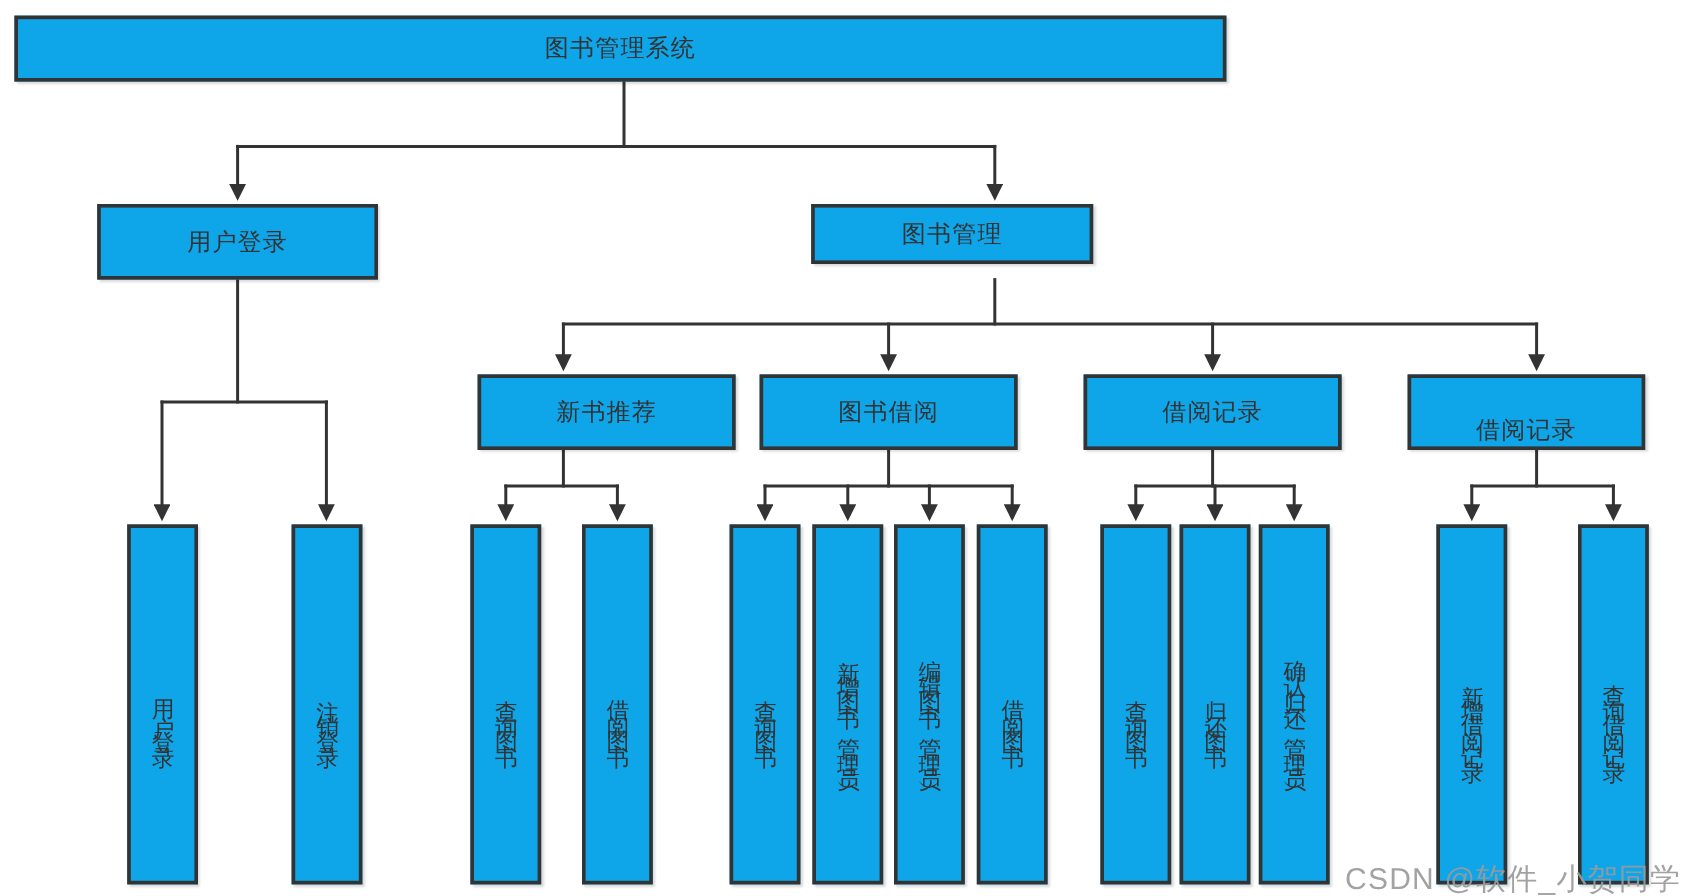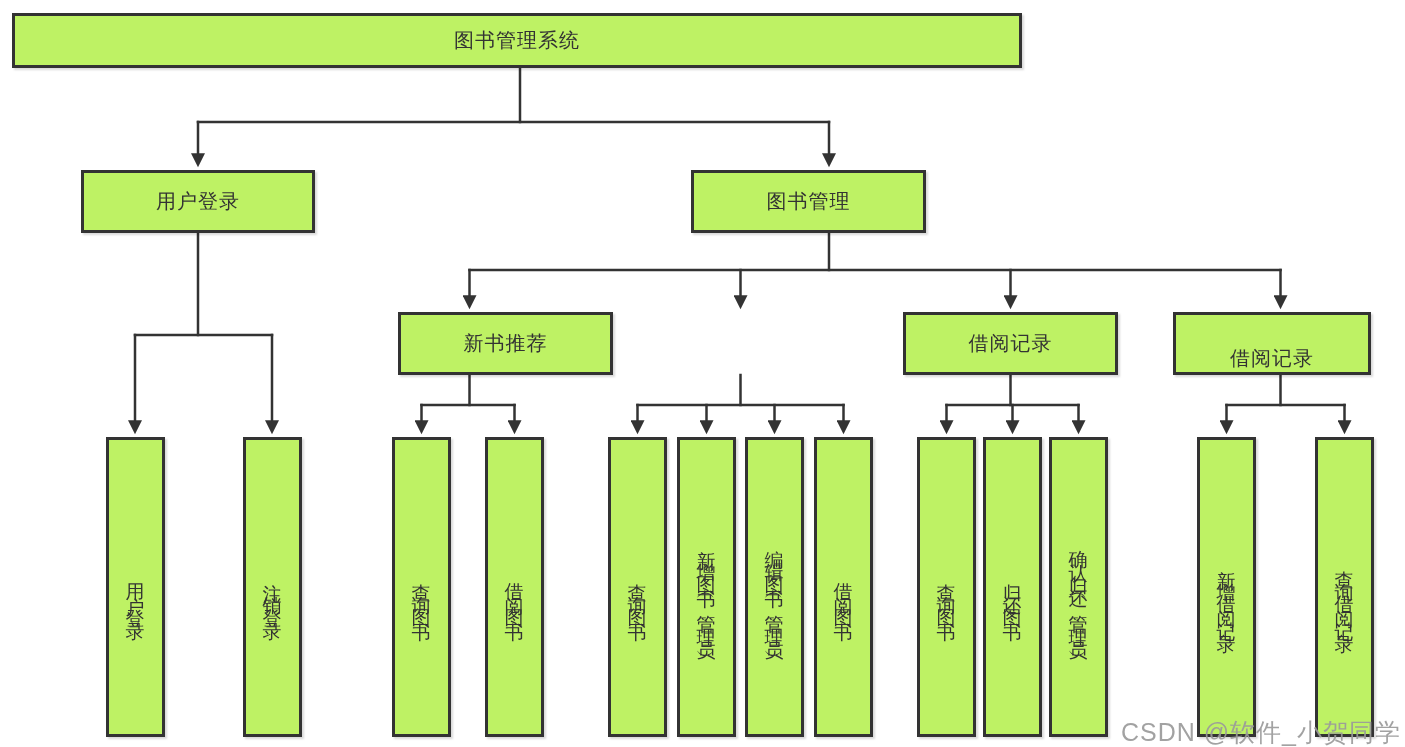--- a/index.html
+++ b/index.html
@@ -2,34 +2,34 @@
 <html><head>
 <meta charset="utf-8">
 <style>
   html,body{margin:0;padding:0;background:#ffffff;}
   .stage{
     position:relative;width:1405px;height:747px;background:#ffffff;overflow:hidden;
     font-family:"Liberation Sans",sans-serif;color:#333333;
   }
   .wires{position:absolute;left:0;top:0;width:1405px;height:747px;z-index:1;}
   .node{
-    position:absolute;z-index:2;box-sizing:border-box;background:#bef264;
+    position:absolute;z-index:2;box-sizing:border-box;background:#0ea5e9;
     border:3px solid #333333;box-shadow:2px 2px 2px rgba(0,0,0,0.15);
     display:flex;align-items:center;justify-content:center;text-align:center;
   }
   .node .hl{font-size:20px;letter-spacing:1px;color:#333333;white-space:nowrap;}
   .node .vt{
     writing-mode:vertical-rl;text-orientation:mixed;
     font-size:19px;line-height:1;letter-spacing:13px;padding-top:13px;
     color:#333333;white-space:nowrap;
   }
   
   .n-root{left:12px;top:13px;width:1010px;height:55px;}
   .n-ul{left:81px;top:170px;width:234px;height:63px;}
-  .n-bm{left:691px;top:170px;width:235px;height:63px;}
+  .n-bm{left:676px;top:170px;width:235px;height:50px;}
   .n-g0{left:362px;top:312px;width:215px;height:63px;margin-left:36px;}
   .n-g1{left:633px;top:312px;width:215px;height:63px;}
   .n-g2{left:903px;top:312px;width:215px;height:63px;}
   .n-g3{left:1173px;top:312px;width:198px;height:63px;align-items:flex-end;}
   
   .leaf{top:437px;width:59px;height:300px;}
   .l-0{left:106px;}  .l-1{left:243px;}
   .l-2{left:392px;}  .l-3{left:485px;}
   .l-4{left:608px;}  .l-5{left:677px;}  .l-6{left:745px;}  .l-7{left:814px;}
   .l-8{left:917px;}  .l-9{left:983px;}  .l-10{left:1049px;}
@@ -101,20 +101,23 @@
   <div class="node n-ul">
     <span class="hl">用户登录</span>
   </div>
   <div class="node n-bm">
     <span class="hl">图书管理</span>
   </div>
 
   <div class="node n-g0">
     <span class="hl">新书推荐</span>
   </div>
+  <div class="node n-g1">
+    <span class="hl">图书借阅</span>
+  </div>
   <div class="node n-g2">
     <span class="hl">借阅记录</span>
   </div>
   <div class="node n-g3">
     <span class="hl">借阅记录</span>
   </div>
 
   <div class="node leaf l-0">
     <span class="vt">用户登录</span>
   </div>

